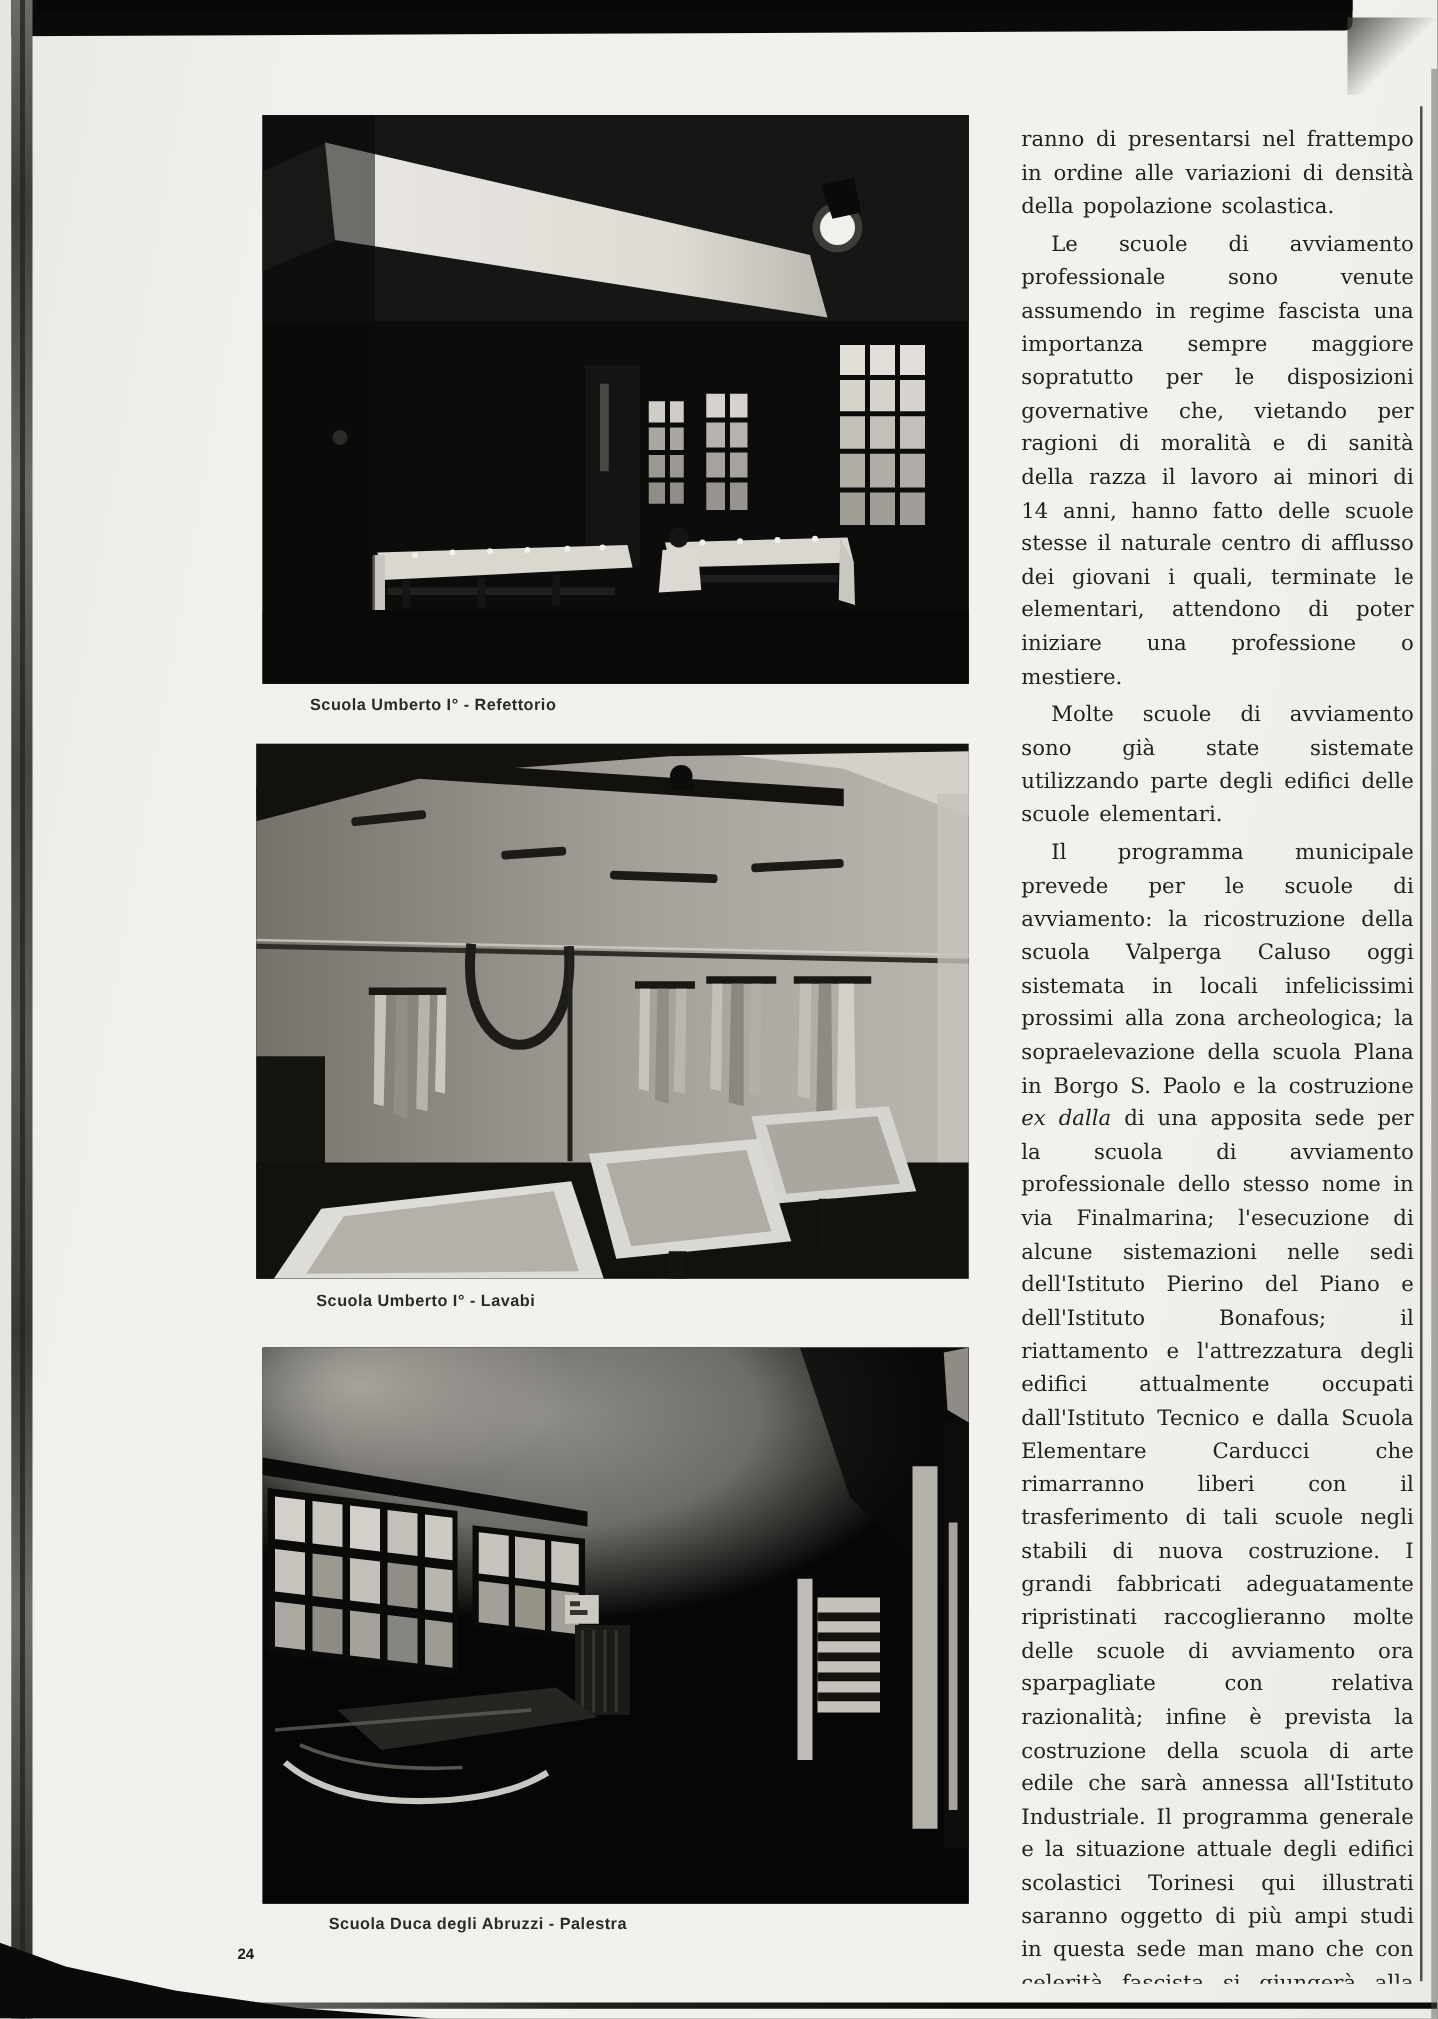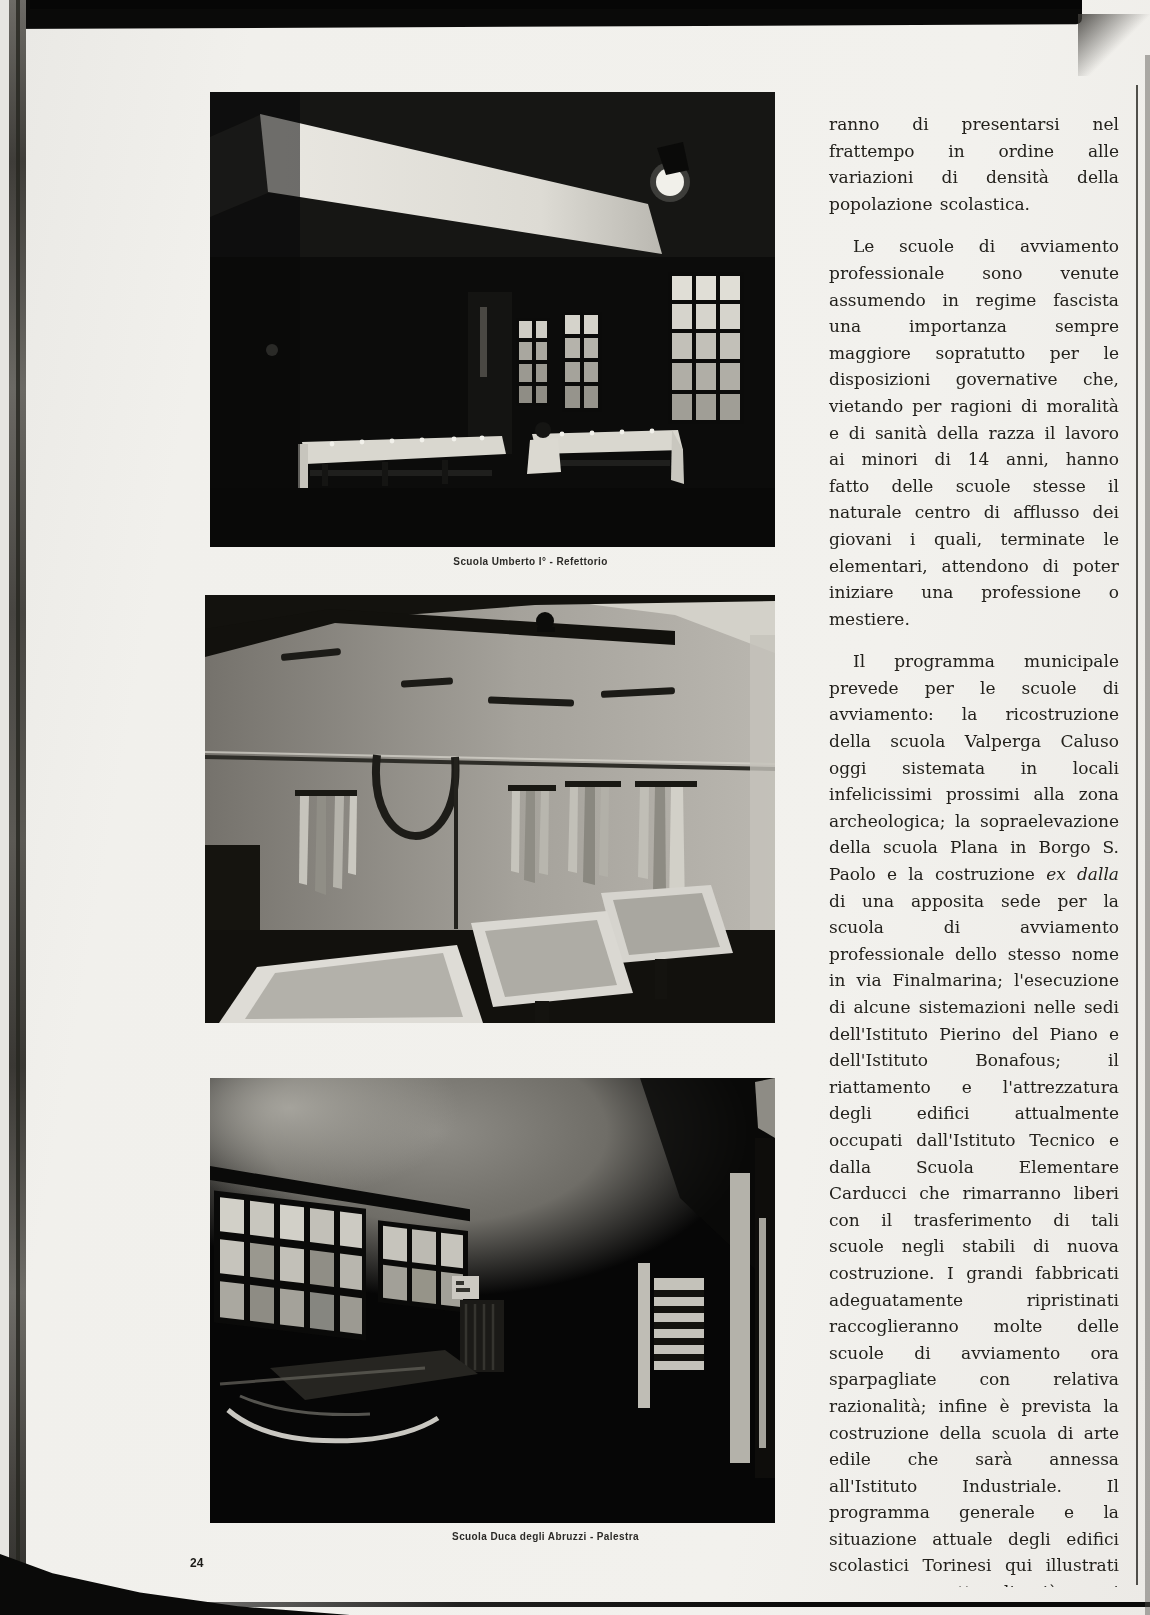--- a/index.html
+++ b/index.html
@@ -26,32 +26,32 @@
   .right-line { position:absolute; left:1136px; top:85px; width:2px; height:1500px; background:#34322e; opacity:.85; }
   .right-edge-shade { position:absolute; left:1145px; top:55px; width:5px; height:1560px; background:#55534e; opacity:.45; }
 
   
   .photo { position:absolute; background:#0b0b0a; }
   .photo svg { display:block; }
   .photo1 { left:210px; top:92px;  width:565px; height:455px; }
   .photo2 { left:205px; top:595px; width:570px; height:428px; }
   .photo3 { left:210px; top:1078px; width:565px; height:445px; }
 
-  .caption { position:absolute; width:565px; text-align:center;
+  .caption { position:absolute; width:565px; 
              font-family:"Liberation Sans", sans-serif; font-weight:bold;
-             font-size:10px; letter-spacing:.4px; color:#2b2a27; }
+             font-size:13px; letter-spacing:.4px; color:#2b2a27; }
   .cap1 { left:248px; top:556px; }
   .cap2 { left:253px; top:1033px; }
   .cap3 { left:263px; top:1531px; }
 
   
   .text-col { position:absolute; left:813px; top:95px; width:322px; height:1492px; overflow:hidden;
               font-size:17px; line-height:26.6px; color:#23211c; text-align:justify;
               word-spacing:2px; }
-  .text-col p { margin:16px; text-indent:24px; }
+  .text-col p { margin:4px; text-indent:24px; }
   .text-col p.cont { text-indent:0; }
   .text-col .heading { font-weight:bold; font-style:italic; font-size:17.5px; }
 
   .page-number { position:absolute; left:190px; top:1556px;
                  font-family:"Liberation Sans", sans-serif; font-weight:bold;
                  font-size:12px; color:#1c1b18; }
 </style>
 </head>
 <body>
 
@@ -215,20 +215,21 @@
         <polygon points="408,305 497,298 515,352 424,360" fill="#a9a7a0"></polygon>
         <rect x="450" y="364" width="12" height="40" fill="#14130f"></rect>
         <polygon points="266,328 402,316 428,398 288,412" fill="#dad8d2"></polygon>
         <polygon points="280,336 392,325 412,390 300,402" fill="#aeaca5"></polygon>
         <rect x="330" y="406" width="14" height="22" fill="#14130f"></rect>
         <polygon points="52,372 252,350 278,428 14,428" fill="#dedcd6"></polygon>
         <polygon points="70,378 238,358 258,422 40,424" fill="#b3b1aa"></polygon>
       </g>
     </svg>
   </figure>
+  <figcaption class="caption cap2">Scuola Umberto I° - Lavabi</figcaption>
 
   <figure class="photo photo3" style="margin:0">
     <svg width="565" height="445" viewBox="0 0 565 445">
       <defs>
         <radialGradient id="skyG" cx="0.40" cy="0.18" r="0.55">
           <stop offset="0" stop-color="#8e8c86"></stop>
             <stop offset="0.55" stop-color="#6f6d67"></stop>
             <stop offset="1" stop-color="#6f6d67" stop-opacity="0"></stop>
         </radialGradient>
         <radialGradient id="skyG2" cx="0.14" cy="0.10" r="0.30">
@@ -297,20 +298,21 @@
         <path d="M 18,332 Q 60,368 150,362 Q 200,358 228,340" stroke="#dfddd6" stroke-width="5" fill="none" opacity="0.9"></path>
         <path d="M 30,318 Q 80,340 160,336" stroke="#8a8880" stroke-width="3" fill="none" opacity="0.6"></path>
       </g>
     </svg>
   </figure>
   <figcaption class="caption cap3">Scuola Duca degli Abruzzi - Palestra</figcaption>
 
   <div class="text-col">
     <p class="cont">ranno di presentarsi nel frattempo in ordine alle variazioni di densità della popolazione scolastica.</p>
     <p class="body-par">Le scuole di avviamento professionale sono venute assumendo in regime fascista una importanza sempre maggiore sopratutto per le disposizioni governative che, vietando per ragioni di moralità e di sanità della razza il lavoro ai minori di 14 anni, hanno fatto delle scuole stesse il naturale centro di afflusso dei giovani i quali, terminate le elementari, attendono di poter iniziare una professione o mestiere.</p>
+    <p class="body-par">Molte scuole di avviamento sono già state sistemate utilizzando parte degli edifici delle scuole elementari.</p>
     <p class="body-par"><span>Il programma municipale prevede per le scuole di avviamento: la ricostruzione della scuola Valperga Caluso oggi sistemata in locali infelicissimi prossimi alla zona archeologica; la sopraelevazione della scuola Plana in Borgo S. Paolo e la costruzione</span>
       <i>ex dalla</i>
       <span>di una apposita sede per la scuola di avviamento professionale dello stesso nome in via Finalmarina; l'esecuzione di alcune sistemazioni nelle sedi dell'Istituto Pierino del Piano e dell'Istituto Bonafous; il riattamento e l'attrezzatura degli edifici attualmente occupati dall'Istituto Tecnico e dalla Scuola Elementare Carducci che rimarranno liberi con il trasferimento di tali scuole negli stabili di nuova costruzione. I grandi fabbricati adeguatamente ripristinati raccoglieranno molte delle scuole di avviamento ora sparpagliate con relativa razionalità; infine è prevista la costruzione della scuola di arte edile che sarà annessa all'Istituto Industriale. Il programma generale e la situazione attuale degli edifici scolastici Torinesi qui illustrati saranno oggetto di più ampi studi in questa sede man mano che con celerità fascista si giungerà alla attuazione dei diversi progetti.</span>
       </p>
   </div>
 
   <div class="page-number">24</div>
 
 </div>
 

